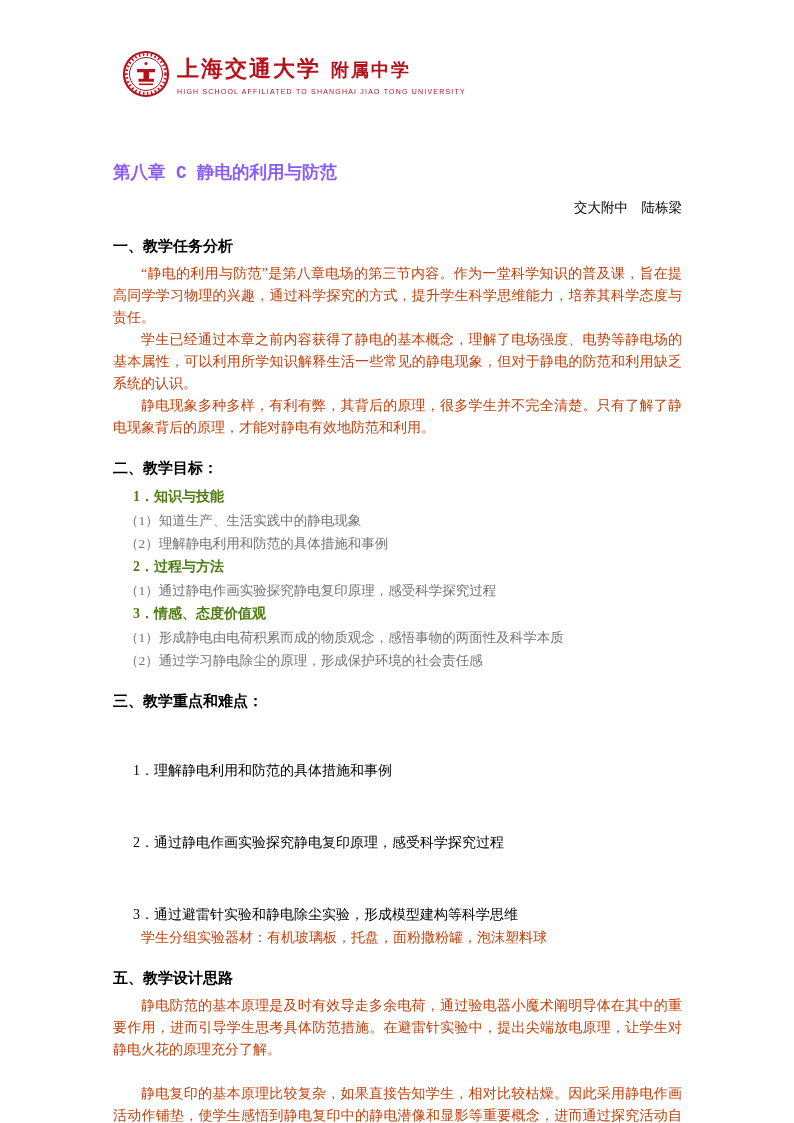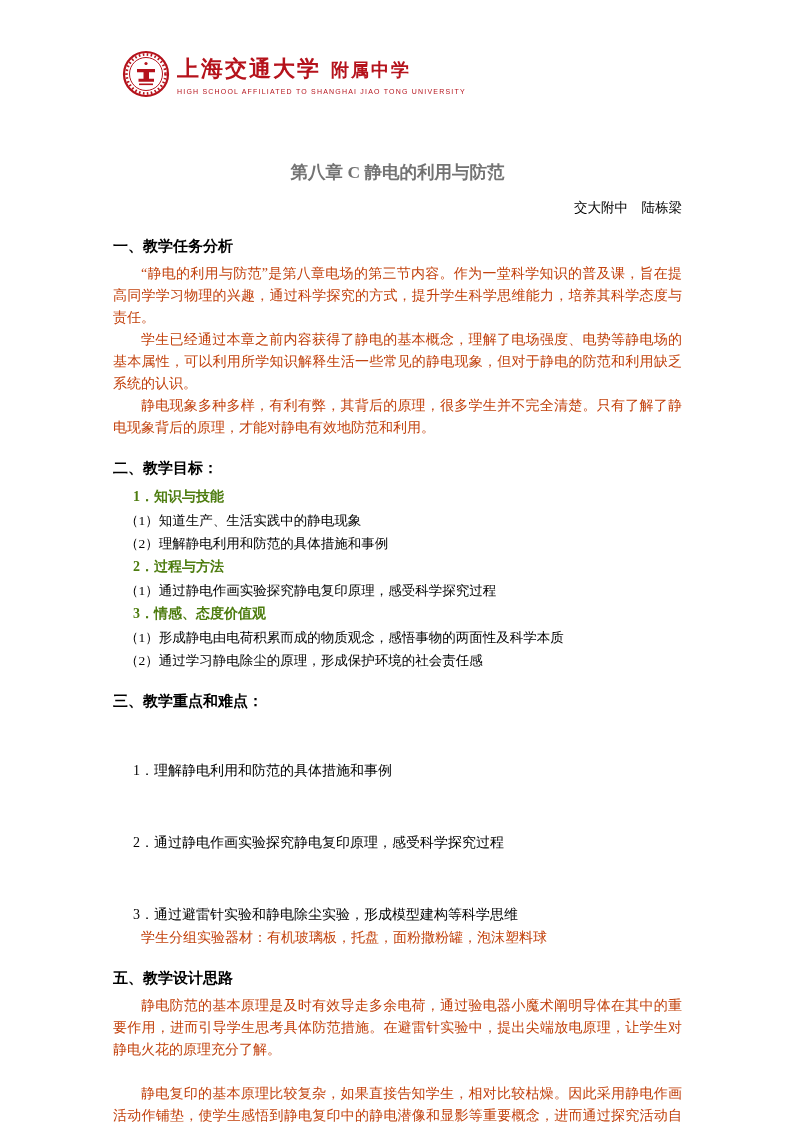--- a/index.html
+++ b/index.html
@@ -47,25 +47,25 @@
     white-space: nowrap;
   }
   
   .content {
     position: absolute;
     left: 113px;
     top: 160px;
     width: 569px;
   }
   .doc-title {
-    text-align: center;
-    font-family: Liberation Serif, serif;
+    text-align: left;
+    font-family: Liberation Mono, monospace;
     font-weight: bold;
     font-size: 17.5px;
-    color: #737373;
+    color: #8b5cf6;
   }
   .doc-author {
     text-align: right;
     margin-top: 15px;
     font-size: 13.5px;
     color: #000;
   }
   .sec-heading {
     margin-top: 20px;
     margin-bottom: 7px;
@@ -87,21 +87,21 @@
     padding-left: 20px;
     font-size: 14px;
     font-weight: bold;
     line-height: 24px;
     color: #4d7c0f;
   }
   .goal-item {
     padding-left: 12px;
     font-size: 13.5px;
     line-height: 23px;
-    color: #000000;
+    color: #737373;
   }
   .key-item {
     padding-left: 20px;
     font-size: 14px;
     line-height: 24px;
     color: #000;
     margin-top: 48px;
   }
   :root { --brand: #b5121b; }
 </style>

